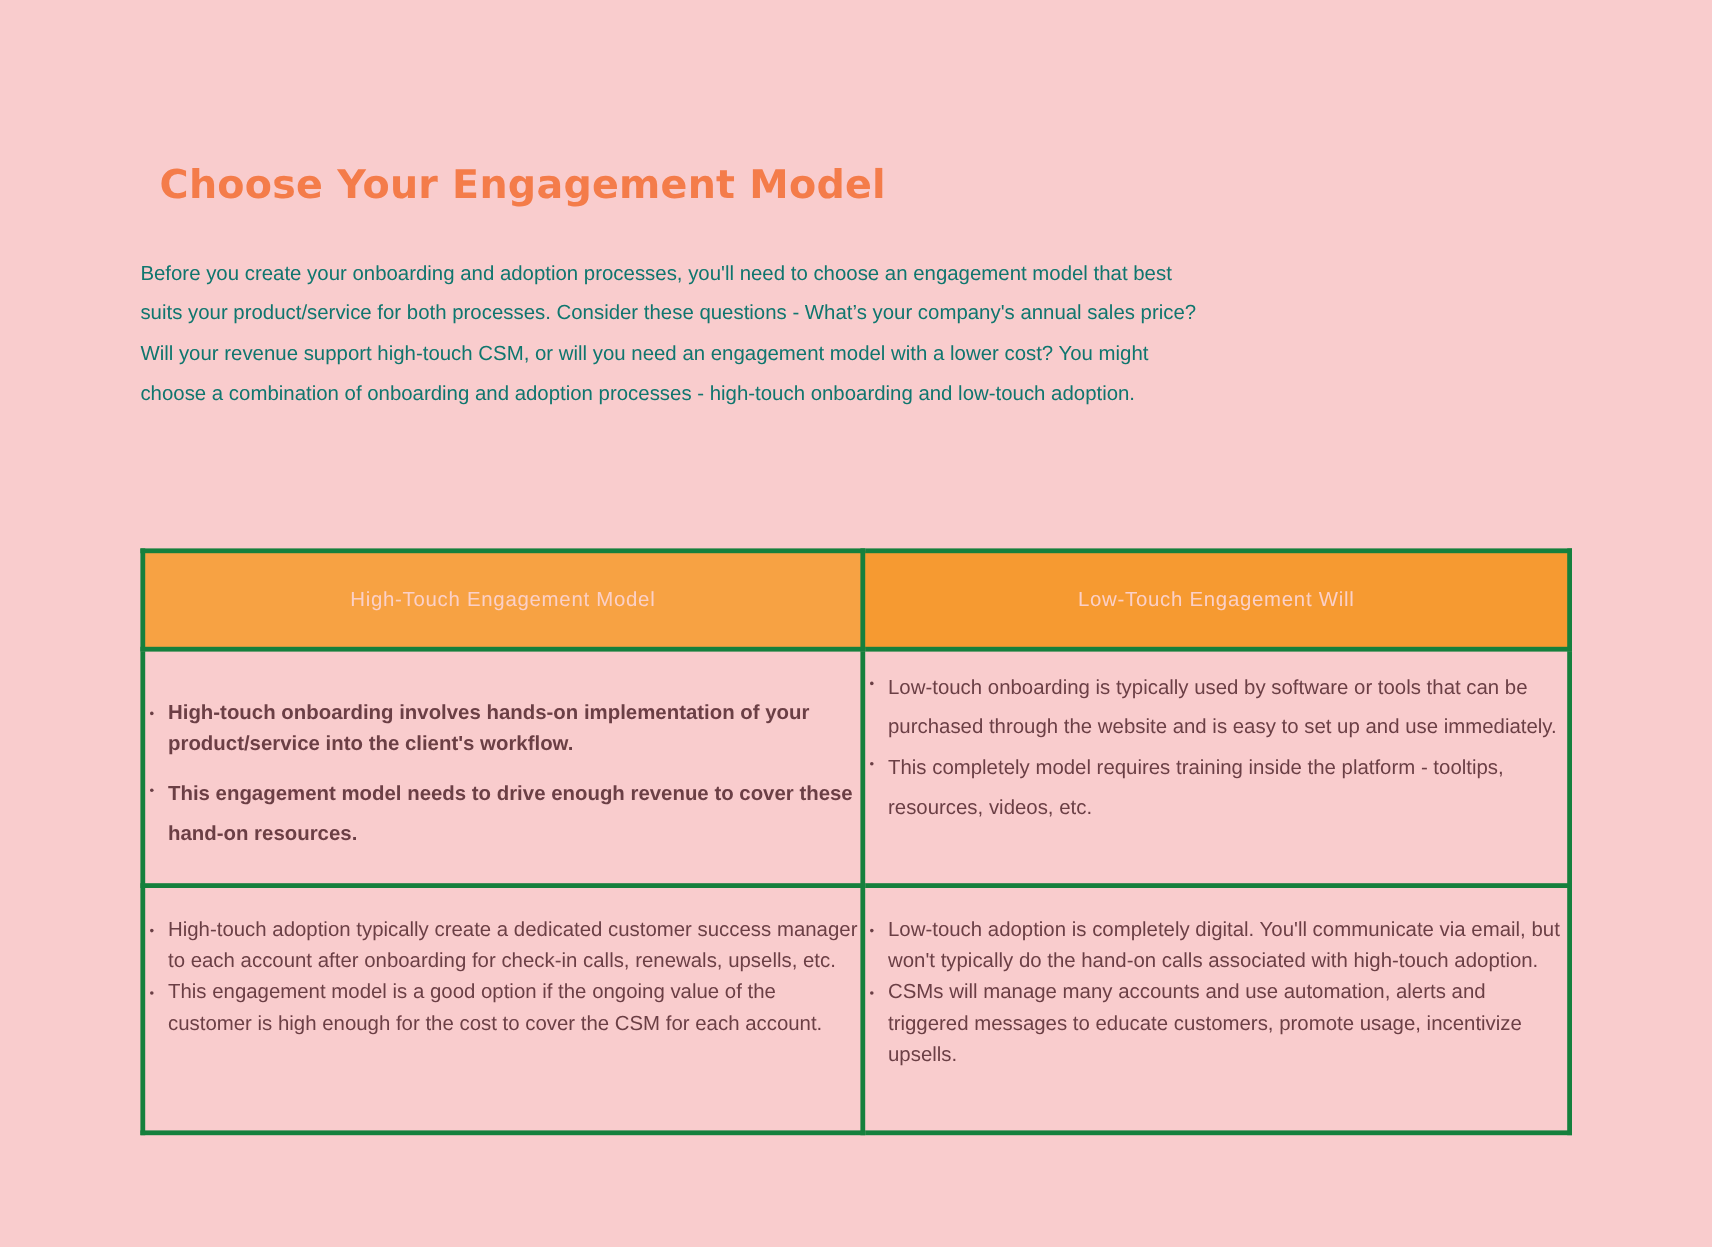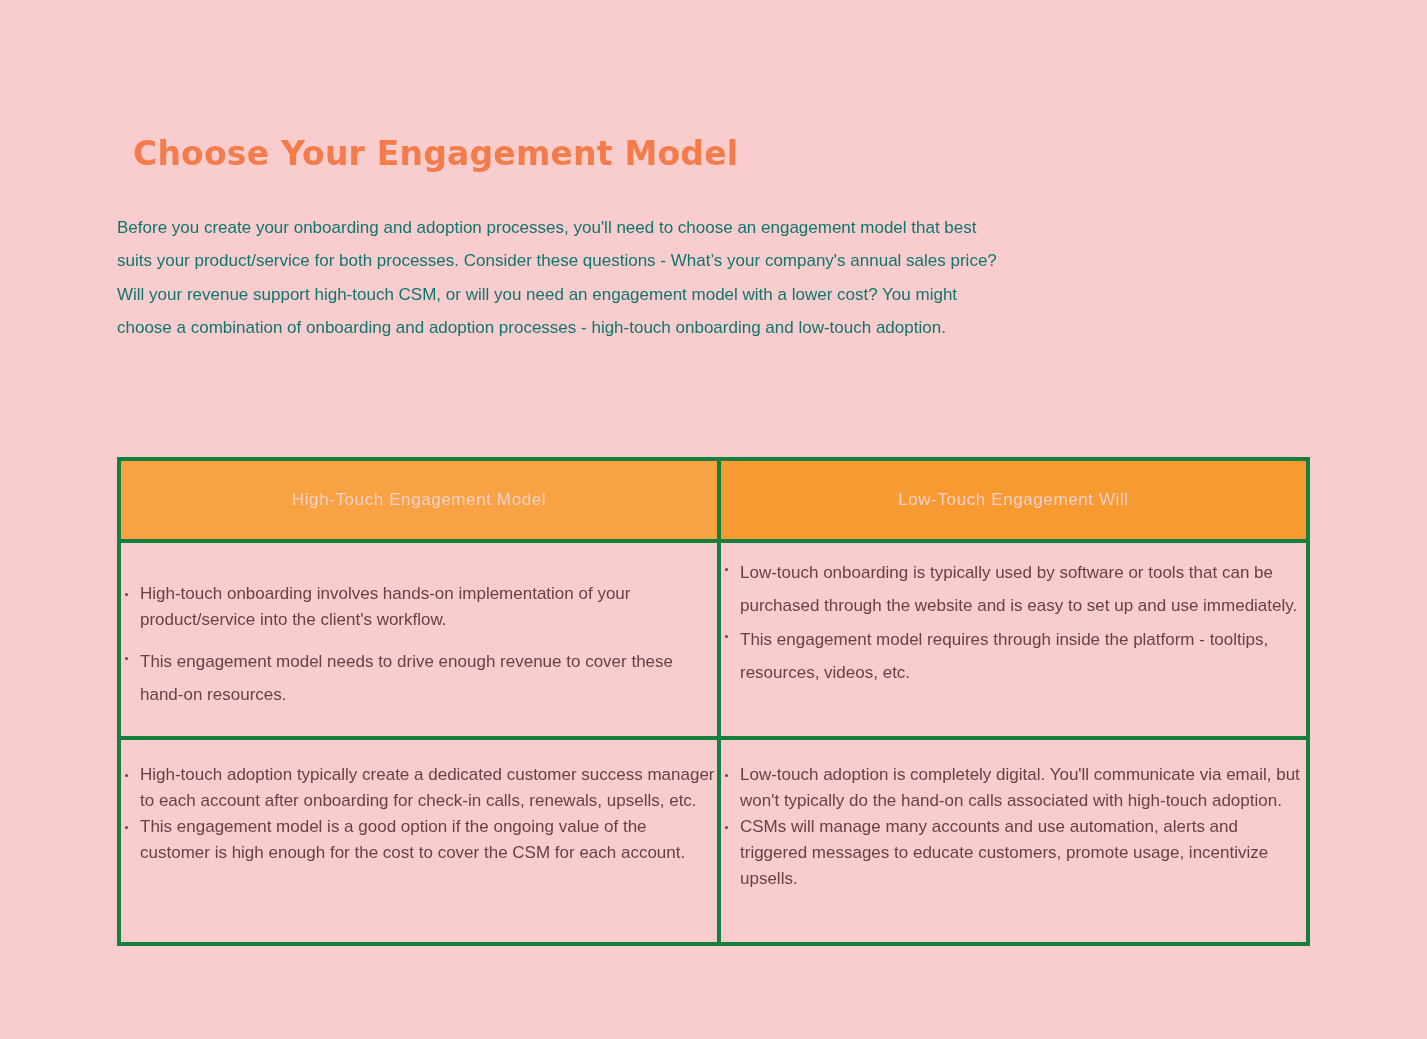--- a/index.html
+++ b/index.html
@@ -59,21 +59,21 @@
   tr.row-adoption td { height: 202px; }
   ul.points { margin: 0; padding: 0 0 0 19px; list-style: none; }
   ul.points li { position: relative; }
   ul.points li::before {
     content: "";
     position: absolute; left: -15px; top: 0.68em;
     width: 3px; height: 3px; border-radius: 50%;
     background: #6b3f45;
   }
   td.onb-high ul { padding-top: 38px; }
-  td.onb-high li { line-height: 26px; }
+  td.onb-high li { line-height: 26px; font-weight: bold; }
   td.onb-high li.loose { line-height: 33px; margin-top: 12px; }
   td.onb-low ul { padding-top: 13px; }
   td.onb-low li { line-height: 33px; margin-bottom: 1px; }
   td.adopt ul { padding-top: 22px; }
   td.adopt li { line-height: 26px; }
 </style>
 </head>
 <body>
 
 <h1 class="title">Choose Your Engagement Model</h1>
@@ -91,21 +91,21 @@
     <tr class="row-onboarding">
       <td class="onb-high">
         <ul class="points">
           <li>High-touch onboarding involves hands-on implementation of your product/service into the client's workflow.</li>
           <li class="loose">This engagement model needs to drive enough revenue to cover these hand-on resources.</li>
         </ul>
       </td>
       <td class="onb-low">
         <ul class="points">
           <li>Low-touch onboarding is typically used by software or tools that can be purchased through the website and is easy to set up and use immediately.</li>
-          <li>This engagement model requires through inside the platform - tooltips, resources, videos, etc.</li>
+          <li>This completely model requires training inside the platform - tooltips, resources, videos, etc.</li>
         </ul>
       </td>
     </tr>
     <tr class="row-adoption">
       <td class="adopt">
         <ul class="points">
           <li>High-touch adoption typically create a dedicated customer success manager to each account after onboarding for check-in calls, renewals, upsells, etc.</li>
           <li>This engagement model is a good option if the ongoing value of the customer is high enough for the cost to cover the CSM for each account.</li>
         </ul>
       </td>

